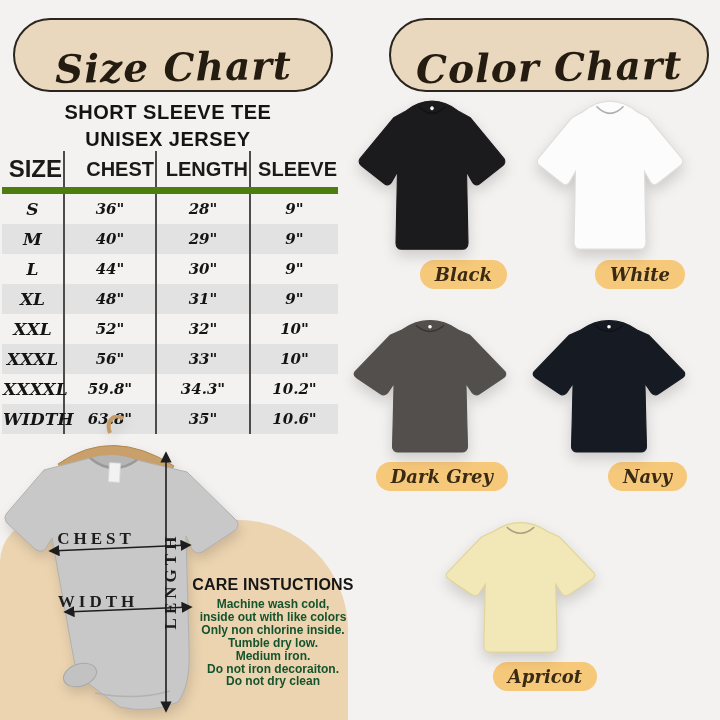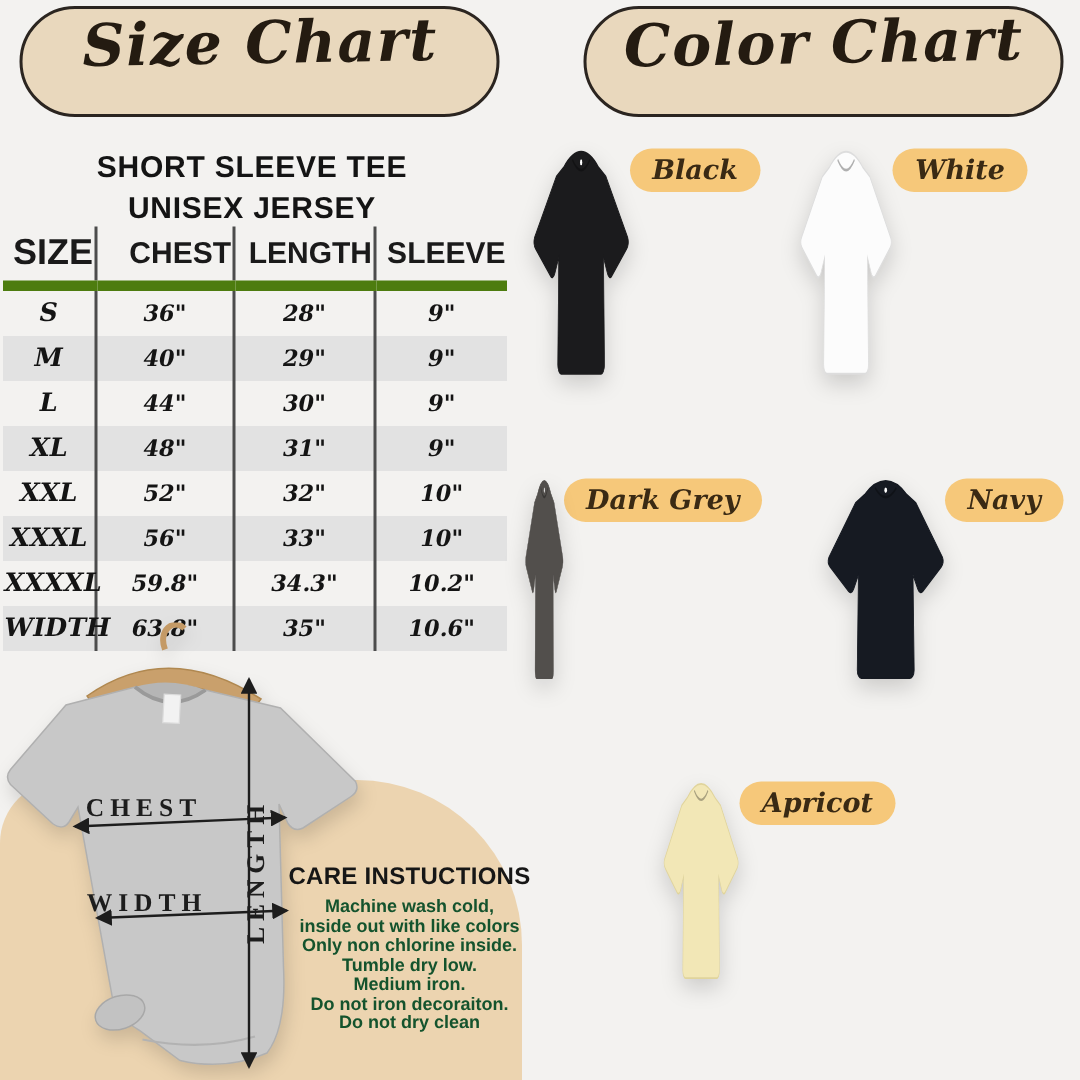--- a/index.html
+++ b/index.html
@@ -5,22 +5,22 @@
   :root{
     --page-bg:#f3f2f0; --header-pill-bg:#e9d8bd; --pill-border:#2b2520;
     --arch-bg:#ecd4b0; --label-pill-bg:#f6c87a; --label-text:#3a2a14;
     --table-shade:#e2e2e2; --ink:#1c1c1c;
   }
   html,body{margin:0;padding:0;}
   body{background:#ffffff;font-family:"Liberation Sans",sans-serif;}
   .stage{position:relative;width:720px;height:720px;background:var(--page-bg);overflow:hidden;}
 
   
-  .header-pill{position:absolute;top:4px;height:70px;border:2px solid var(--pill-border);
-    background:var(--header-pill-bg);border-radius:38px;display:flex;align-items:flex-start;justify-content:center;}
+  .header-pill{position:absolute;top:18px;height:70px;border:2px solid var(--pill-border);
+    background:var(--header-pill-bg);border-radius:38px;display:flex;align-items:flex-end;justify-content:center;}
   .header-pill.size{left:13px;width:316px;}
   .header-pill.color{left:389px;width:316px;}
   .script-title{font-family:"DejaVu Serif",serif;font-style:italic;font-weight:600;
     font-size:39px;color:#241b11;letter-spacing:1px;transform:rotate(-1deg);}
 
   
   .product-title{position:absolute;left:0;top:99px;width:336px;text-align:center;
     font-weight:800;font-size:20px;line-height:27px;letter-spacing:.5px;color:#141414;}
 
   
@@ -41,25 +41,25 @@
     filter:drop-shadow(2px 6px 6px rgba(0,0,0,.14));}
   .measure-label{font-family:"Liberation Serif",serif;font-size:17px;font-weight:700;
     letter-spacing:4px;fill:#1d1d1d;}
 
   
   .care{position:absolute;left:188px;top:576px;width:170px;z-index:3;text-align:center;color:#161616;}
   .care-title{font-size:16px;font-weight:800;letter-spacing:.2px;margin-bottom:4px;}
   .care-line{font-size:12px;font-weight:700;line-height:12.9px;color:#14532d;}
 
   
-  .color-cell{position:absolute;display:flex;align-items:flex-start;}
+  .color-cell{position:absolute;display:flex;flex-direction:column;align-items:flex-end;}
   .pos-0{left:355px;top:96px;width:152px;}
   .pos-1{left:533px;top:96px;width:152px;}
   .pos-2{left:350px;top:316px;width:158px;}
-  .pos-3{left:551px;top:316px;width:158px;}
+  .pos-3{left:529px;top:316px;width:158px;}
   .pos-4{left:442px;top:518px;width:155px;}
   .shirt-svg{filter:drop-shadow(0 6px 7px rgba(0,0,0,.16));}
   .pos-0 .shirt-svg,.pos-1 .shirt-svg{width:150px;height:161px;}
   .pos-2 .shirt-svg,.pos-3 .shirt-svg{width:156px;height:143px;}
   .pos-4 .shirt-svg{width:153px;height:141px;}
   .color-label-pill{margin-top:3px;background:var(--label-pill-bg);border-radius:18px;
     padding:4px 15px;display:inline-block;}
   .color-label{font-family:"DejaVu Serif",serif;font-style:italic;font-weight:800;
     font-size:18px;color:var(--label-text);white-space:nowrap;}
 </style>

